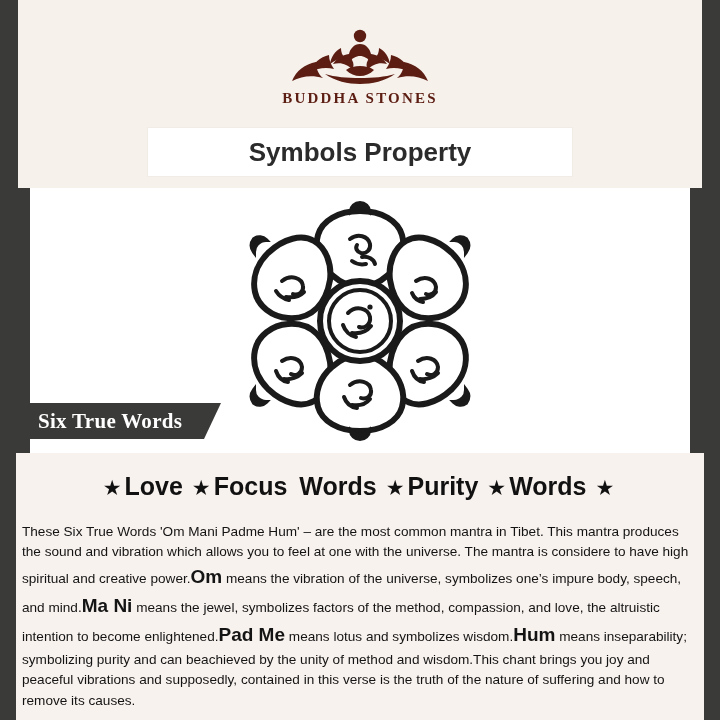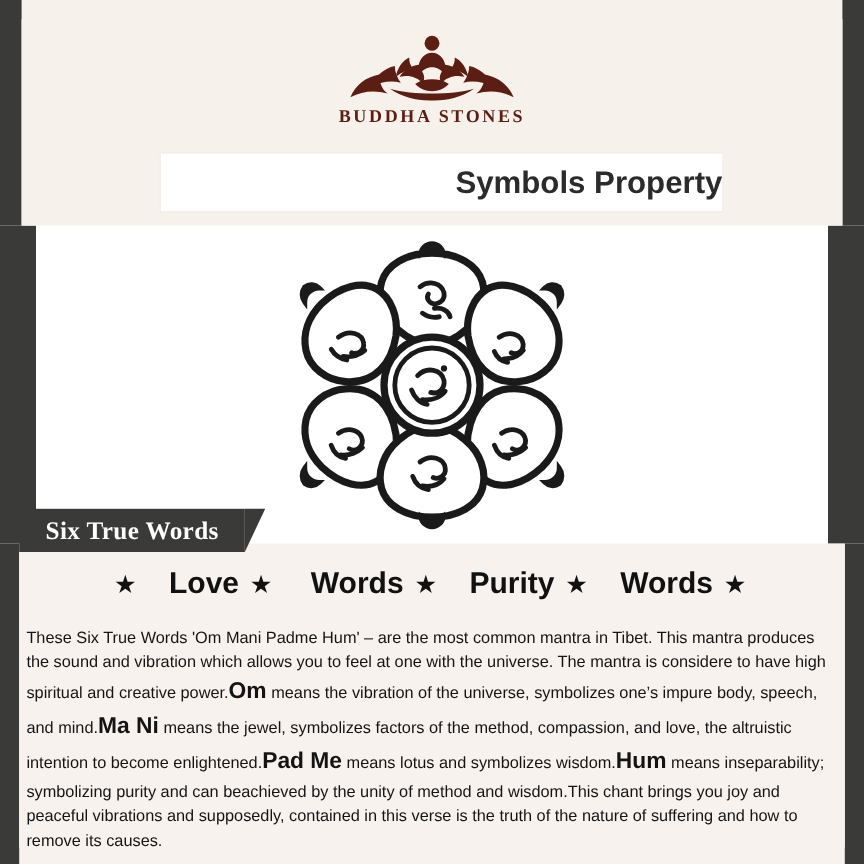--- a/index.html
+++ b/index.html
@@ -118,30 +118,29 @@
     font-family: "Liberation Serif", serif;
     font-size: 15px;
     letter-spacing: 2.2px;
     font-weight: bold;
     color: #5c1d12;
   }
 
   
   .title-band {
     position: absolute;
-    left: 134px;
+    left: 148px;
     top: 128px;
     width: 424px;
     height: 48px;
     background: #ffffff;
     display: flex;
     align-items: center;
-    justify-content: flex-end;
+    justify-content: center;
     box-shadow: 0 0 0 1px #f2ece7;
-    padding-left: 44px;
   }
   .title-band .title-text {
     font-family: "Liberation Sans", sans-serif;
     font-weight: bold;
     font-size: 26px;
     color: #2b2b2b;
   }
 
   
   .mid-panel {
@@ -155,21 +154,21 @@
   }
   .emblem {
     width: 300px;
     height: 252px;
   }
 
   
   .label-tab {
     position: absolute;
     left: 16px;
-    top: 424px;
+    top: 403px;
     height: 36px;
     background: #3a3a38;
     display: flex;
     align-items: center;
     padding: 0 22px 0 22px;
     z-index: 5;
   }
   .label-tab .label-text {
     font-family: "Liberation Serif", serif;
     font-size: 21px;
@@ -214,21 +213,20 @@
     font-size: 21px;
     color: #111111;
     margin-right: 3px;
   }
   .kw .word {
     font-family: "Liberation Sans", sans-serif;
     font-weight: bold;
     font-size: 25px;
     color: #111111;
     margin-right: 7px;
-    margin-left: 24px;
   }
 
   .body-copy {
     position: absolute;
     left: 22px;
     top: 508px;
     width: 676px;
     font-family: "Liberation Sans", sans-serif;
     font-size: 13.6px;
     line-height: 1.52;
@@ -362,20 +360,21 @@
 
   <div class="bottom-panel"></div>
 
   <div class="keywords">
     <span class="kw">
       <span class="star">★</span>
       <span class="word">Love</span>
     </span>
     <span class="kw">
       <span class="star">★</span>
+      <span class="word">Focus</span>
     </span>
     <span class="kw">
       <span class="star"></span>
       <span class="word">Words</span>
     </span>
     <span class="kw">
       <span class="star">★</span>
       <span class="word">Purity</span>
     </span>
     <span class="kw">

